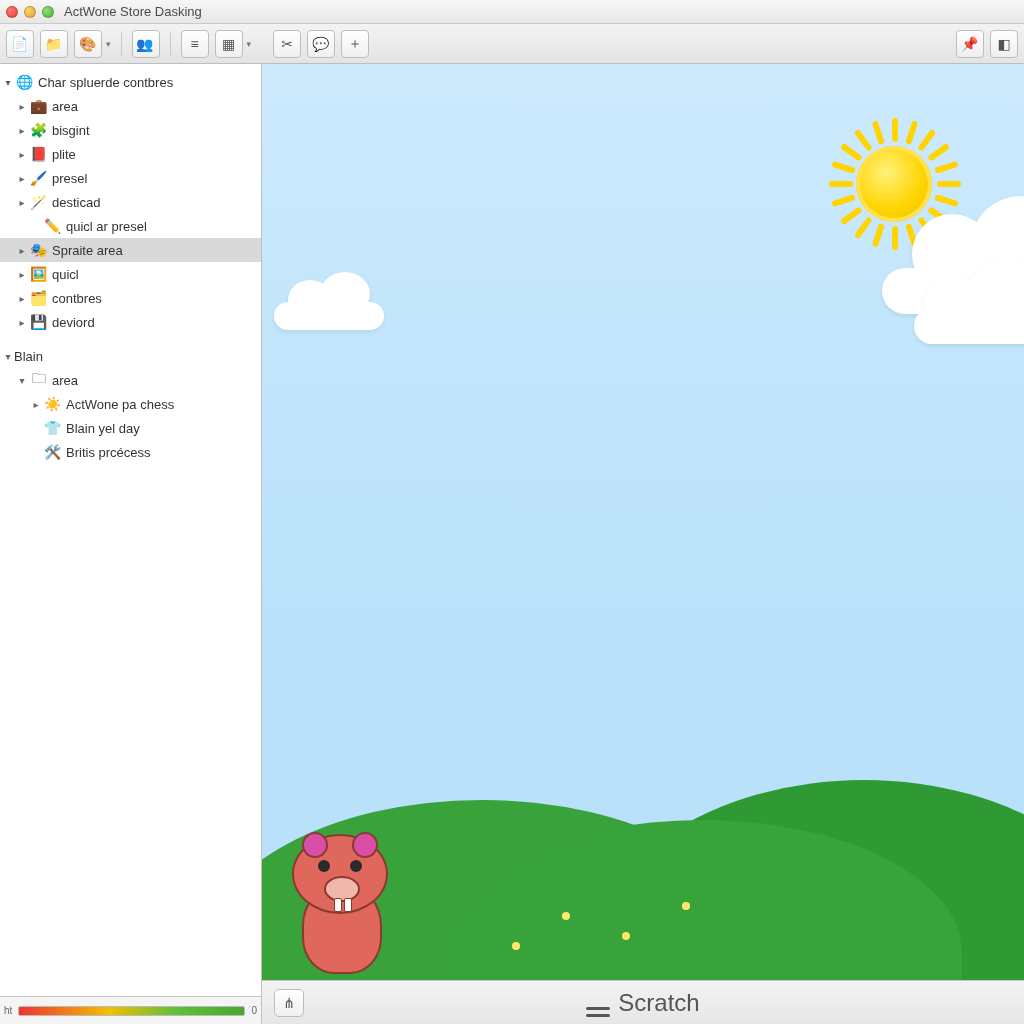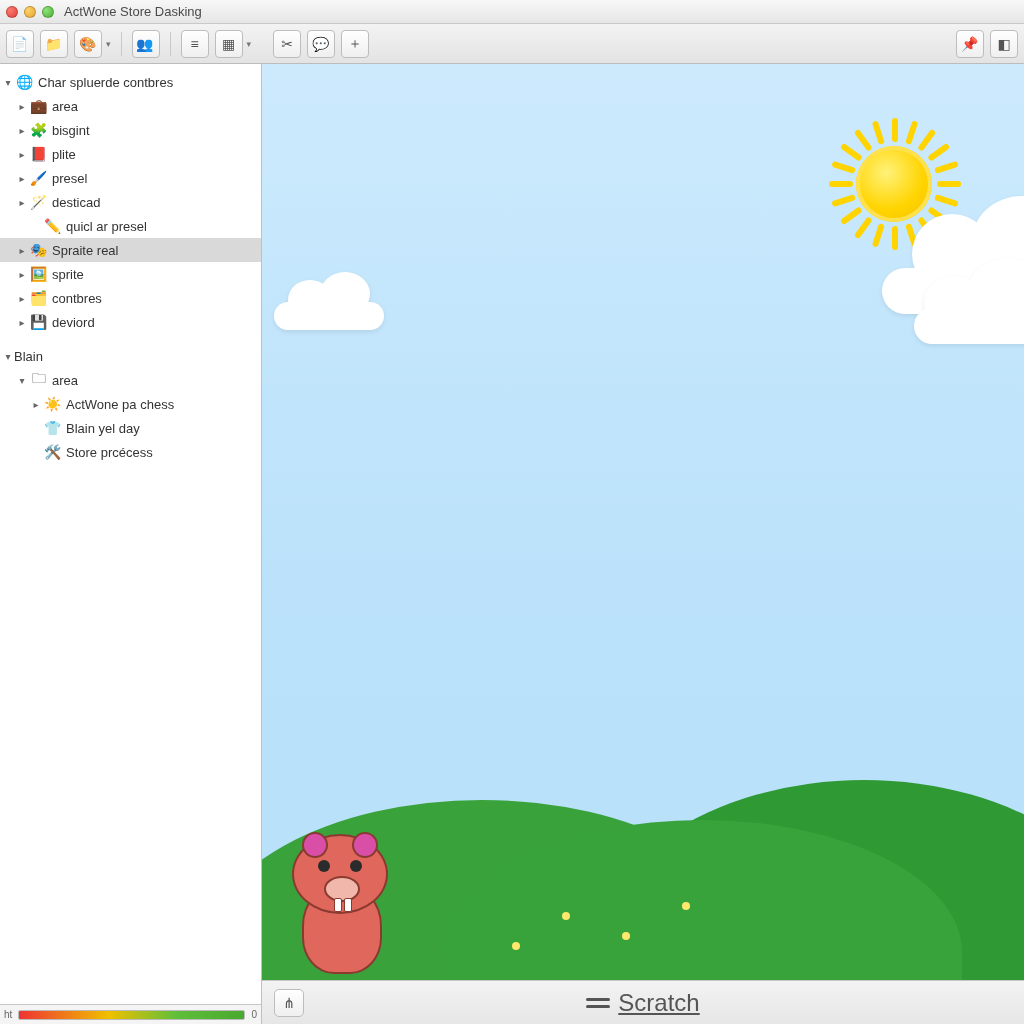--- a/index.html
+++ b/index.html
@@ -25,29 +25,29 @@
 .sidebar { width: 262px; background:#fff; border-right:1px solid #c0c0c0; display:flex; flex-direction:column; font-size:13px; color:#333; }
 .tree { flex:1; overflow:auto; padding-top:6px; }
 .node { display:flex; align-items:center; height:24px; padding-right:6px; white-space:nowrap; cursor:pointer; }
 .node.selected{background:#d9d9d9;}
 .disclosure{ width:12px; text-align:center; font-size:10px; color:#666; }
 .disclosure.blank{visibility:hidden;}
 .node .ico{ width:18px; height:18px; margin:0 4px 0 2px; display:flex; align-items:center; justify-content:center; font-size:14px;}
 .indent0{padding-left:2px;} .indent1{padding-left:16px;} .indent2{padding-left:30px;}
 
 
-.statusbar{height:20px; border-top:1px solid #c7c7c7; display:flex; align-items:center; font-size:10px; color:#666; padding:0 4px; background:#f4f4f4;}
+.statusbar{height:28px; border-top:1px solid #c7c7c7; display:flex; align-items:center; font-size:10px; color:#666; padding:0 4px; background:#f4f4f4;}
 .gradbar{flex:1; height:10px; border:1px solid #bbb; border-radius:2px; margin:0 6px; background:linear-gradient(90deg,#e33 0%, #f0c000 40%, #5fbf3a 70%, #49a82e 100%);}
 
 
 .stagewrap{flex:1; display:flex; flex-direction:column;}
 .stage{flex:1; position:relative; overflow:hidden; background:linear-gradient(#cdeafd 0%, #bfe4fb 40%, #b9e1fa 70%);}
 .stagefooter{height:44px; background:linear-gradient(#f3f3f3,#e6e6e6); border-top:1px solid #c6c6c6; display:flex; align-items:center; padding:0 12px; gap:18px; font-size:20px; color:#555;}
 .sharebtn{width:30px;height:28px;border:1px solid #bcbcbc;border-radius:5px;background:linear-gradient(#fff,#efefef);display:flex;align-items:center;justify-content:center;font-size:14px;color:#555;cursor:pointer;}
-.stagefooter .center{flex:1; display:flex; align-items:center; justify-content:center; gap:8px;text-decoration:underline;}
+.stagefooter .center{flex:1; display:flex; align-items:flex-end; justify-content:center; gap:8px;}
 .hamburger{display:flex;flex-direction:column;gap:4px;}
 .hamburger span{display:block;width:24px;height:3px;background:#555;border-radius:2px;}
 
 
 .hill{position:absolute; bottom:0; border-radius:50% 50% 0 0 / 60% 60% 0 0;}
 .hill.h1{left:-60px; width:560px; height:260px; background:#3aa23a; bottom:-80px;}
 .hill.h2{right:-120px; width:560px; height:320px; background:#2f9a34; bottom:-120px;}
 .hill.h3{left:180px; width:520px; height:220px; background:#37a33a; bottom:-60px;}
 .flower{position:absolute;width:8px;height:8px;background:#ffe86b;border-radius:50%;}
 
@@ -168,26 +168,26 @@
         <span>desticad</span>
       </div>
       <div class="node indent2">
         <span class="disclosure blank">▸</span>
         <span class="ico">✏️</span>
         <span>quicl ar presel</span>
       </div>
       <div class="node indent1 selected">
         <span class="disclosure">▸</span>
         <span class="ico">🎭</span>
-        <span>Spraite real</span>
+        <span>Spraite area</span>
       </div>
       <div class="node indent1">
         <span class="disclosure">▸</span>
         <span class="ico">🖼️</span>
-        <span>sprite</span>
+        <span>quicl</span>
       </div>
       <div class="node indent1">
         <span class="disclosure">▸</span>
         <span class="ico">🗂️</span>
         <span>contbres</span>
       </div>
       <div class="node indent1">
         <span class="disclosure">▸</span>
         <span class="ico">💾</span>
         <span>deviord</span>
@@ -210,21 +210,21 @@
         <span>ActWone pa chess</span>
       </div>
       <div class="node indent2">
         <span class="disclosure blank">▸</span>
         <span class="ico">👕</span>
         <span>Blain yel day</span>
       </div>
       <div class="node indent2">
         <span class="disclosure blank">▸</span>
         <span class="ico">🛠️</span>
-        <span>Store prcécess</span>
+        <span>Britis prcécess</span>
       </div>
     </div>
 
     <div class="statusbar">
       <span>ht</span>
       <div class="gradbar"></div>
       <span>0</span>
     </div>
   </div>
 

